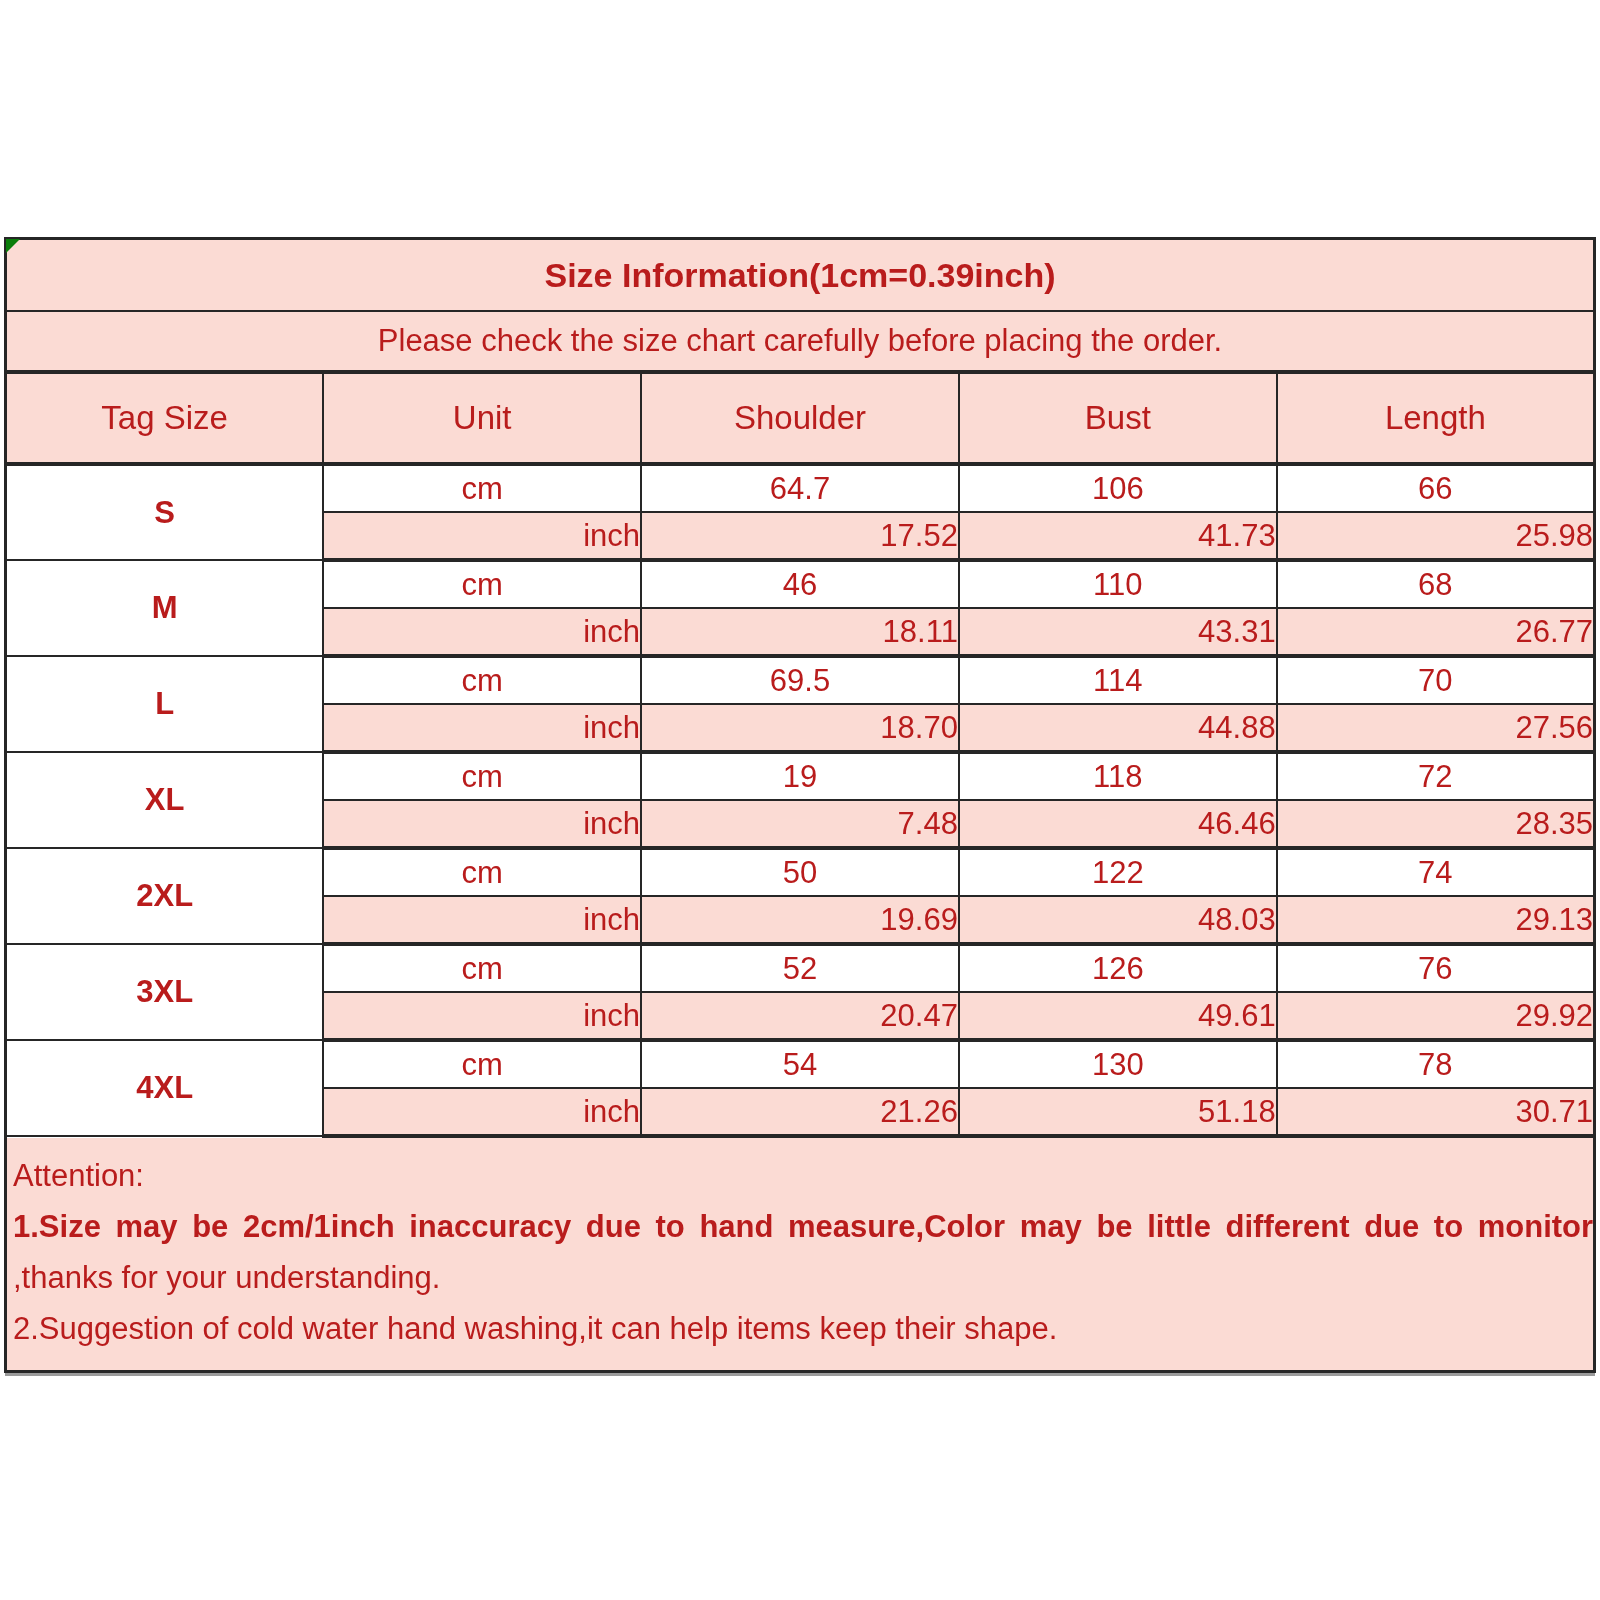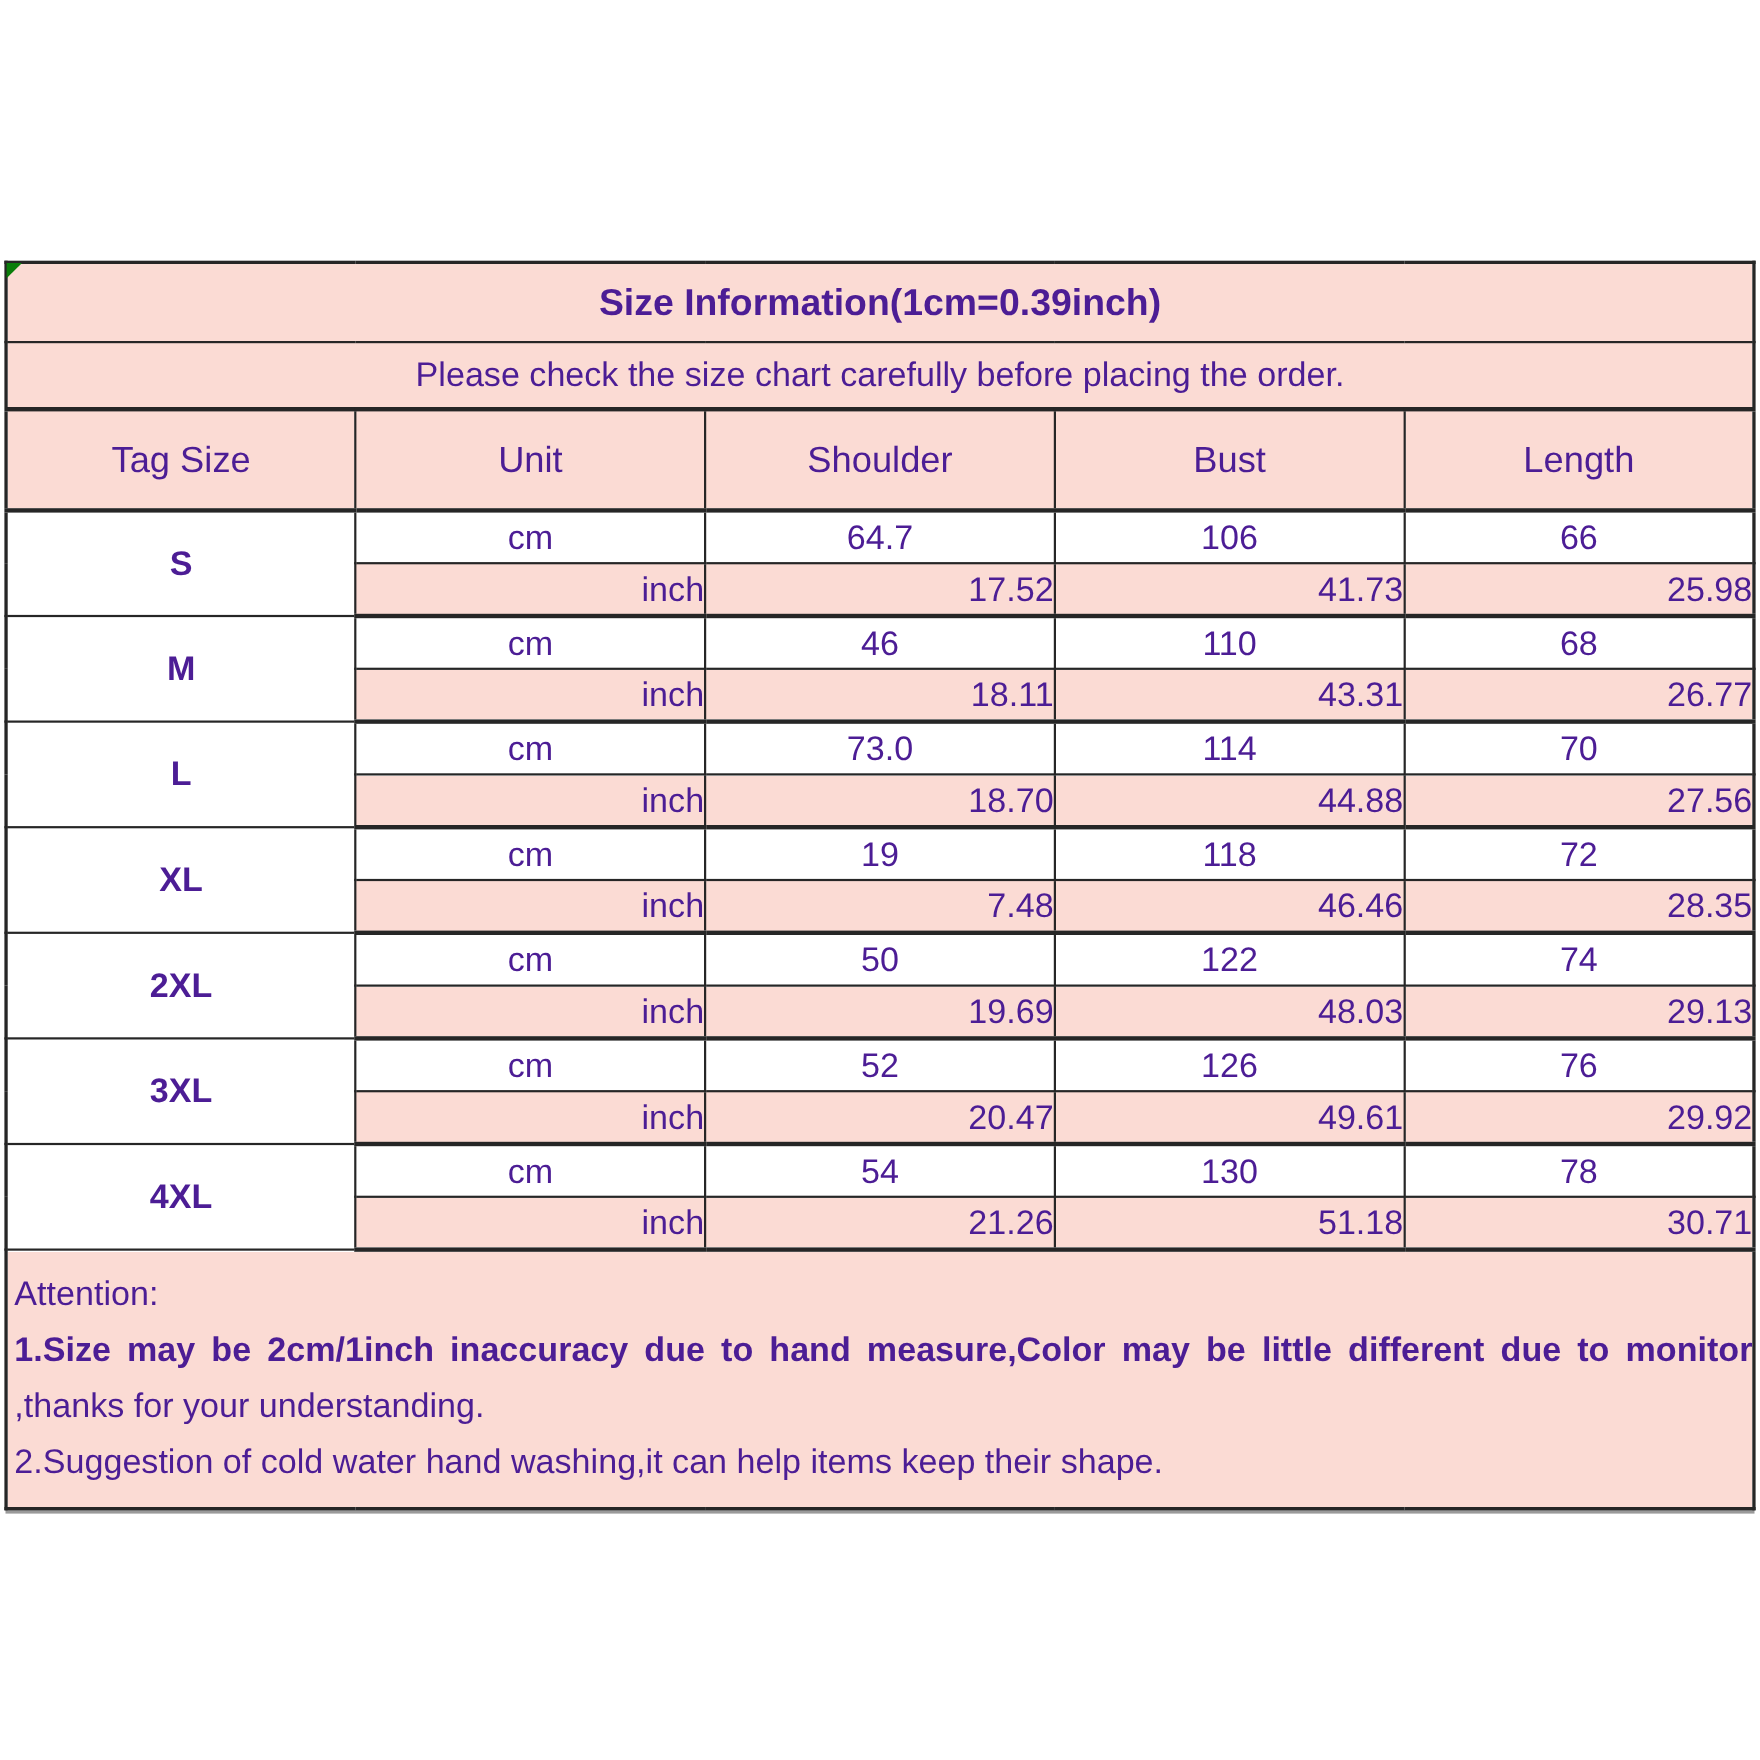--- a/index.html
+++ b/index.html
@@ -3,21 +3,21 @@
 <meta charset="utf-8">
 <style>
   html, body { margin: 0; padding: 0; background: #ffffff; }
   .canvas {
     position: relative;
     width: 1600px;
     height: 1600px;
     background: #ffffff;
     overflow: hidden;
     font-family: "Liberation Sans", sans-serif;
-    color: #4c1d95;
+    color: #b91c1c;
   }
   .sheet {
     position: absolute;
     left: 4px;
     top: 237px;
     width: 1592px;
   }
   .corner-triangle {
     position: absolute;
     top: 2px;
@@ -131,21 +131,21 @@
         <tr class="inch-row">
           <td class="unit-cell">inch</td>
           <td>18.11</td>
           <td>43.31</td>
           <td>26.77</td>
         </tr>
 
         <tr class="cm-row">
           <td rowspan="2" class="tag-cell">L</td>
           <td class="unit-cell">cm</td>
-          <td>73.0</td>
+          <td>69.5</td>
           <td>114</td>
           <td>70</td>
         </tr>
         <tr class="inch-row">
           <td class="unit-cell">inch</td>
           <td>18.70</td>
           <td>44.88</td>
           <td>27.56</td>
         </tr>
 

